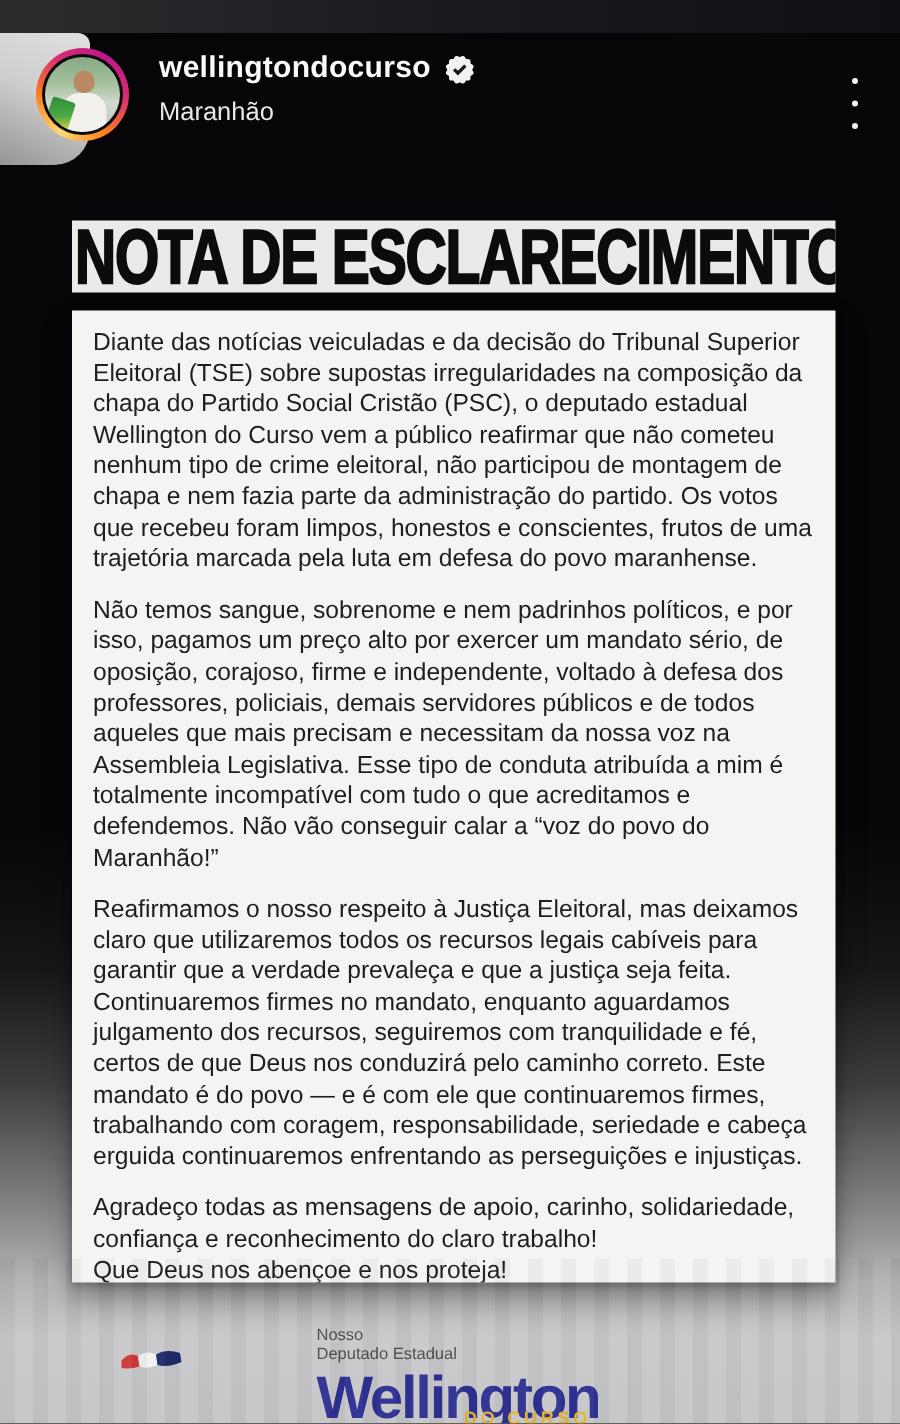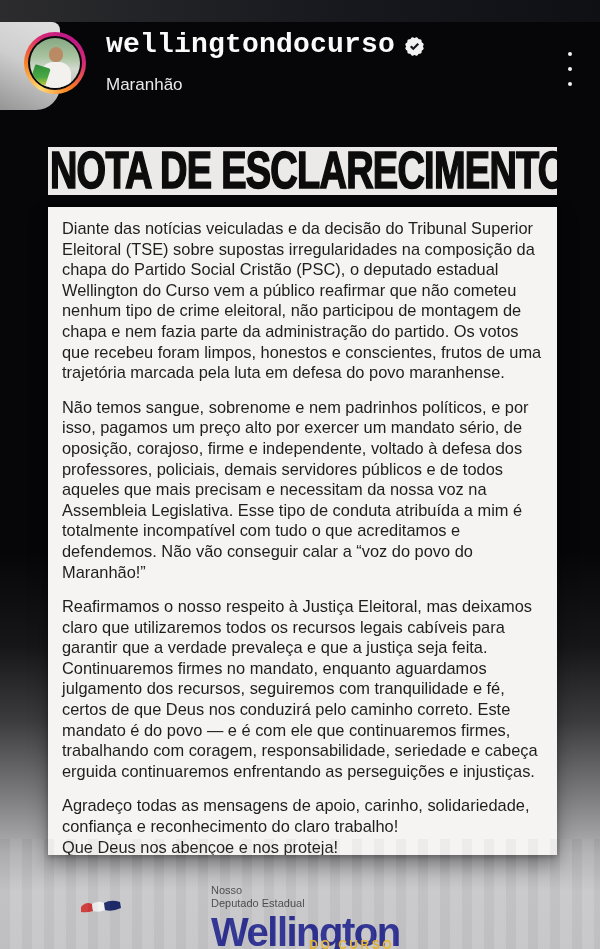--- a/index.html
+++ b/index.html
@@ -47,23 +47,23 @@
   .avatar-head{ position:absolute; left:19px; top:9px; width:14px; height:15px;
     border-radius:50% 50% 45% 45%; background:#b98a63; }
   .avatar-shirt{ position:absolute; left:11px; top:24px; width:30px; height:26px;
     border-radius:12px 12px 0 0; background:#f2f1ee; }
   .avatar-flag{ position:absolute; left:2px; top:28px; width:16px; height:20px;
     background:linear-gradient(160deg,#2e8b3a 0%,#4aa944 55%,#e8d23a 100%);
     transform:rotate(18deg); border-radius:2px; }
 
   .user-block{ position:absolute; left:82px; top:0; }
   .username-row{ display:flex; align-items:center; gap:9px; }
-  .username{ color:#fafafa; font-size:28px; font-weight:bold; letter-spacing:0.2px; line-height:30px;font-family:Liberation Mono, monospace; }
+  .username{ color:#fafafa; font-size:20px; font-weight:bold; letter-spacing:0.2px; line-height:30px; }
   .verified{ width:21px; height:21px; display:block; margin-top:2px; }
-  .location{ color:#e9e9e9; font-size:17px; line-height:22px; margin-top:14px; }
+  .location{ color:#e9e9e9; font-size:17px; line-height:22px; margin-top:4px; }
 
   .menu-dots{ position:absolute; top:52px; right:23px; width:14px; height:34px;
     display:flex; flex-direction:column; justify-content:space-between; align-items:center; cursor:pointer; }
   .menu-dots span{ width:4px; height:4px; border-radius:50%; background:#f2f2f2; }
 
   
   .title-banner{
     position:absolute; left:48px; top:147px; width:509px; height:48px;
     background:#eceae8; display:flex; align-items:center; overflow:hidden;
   }

